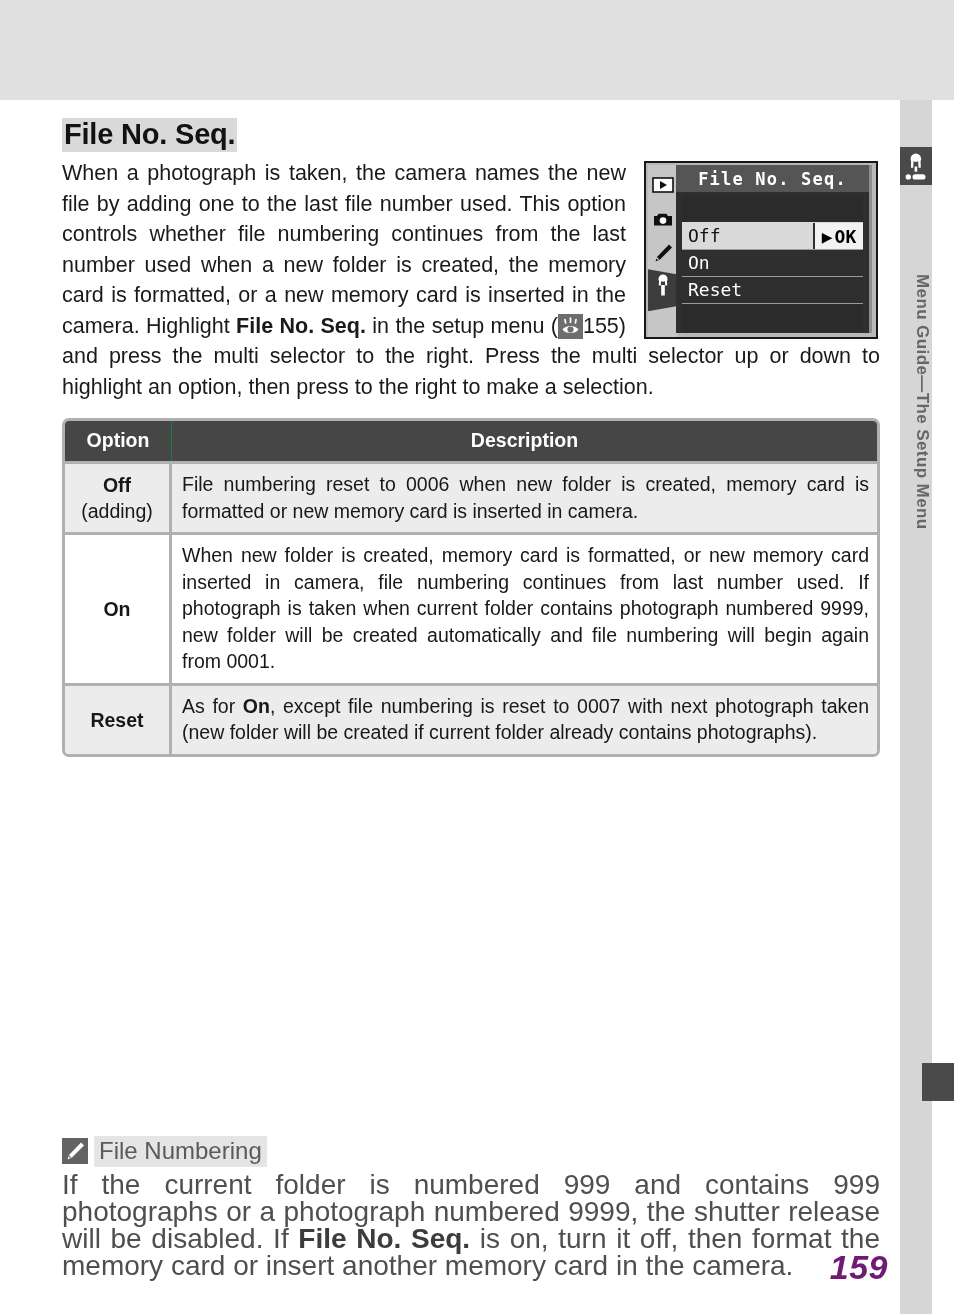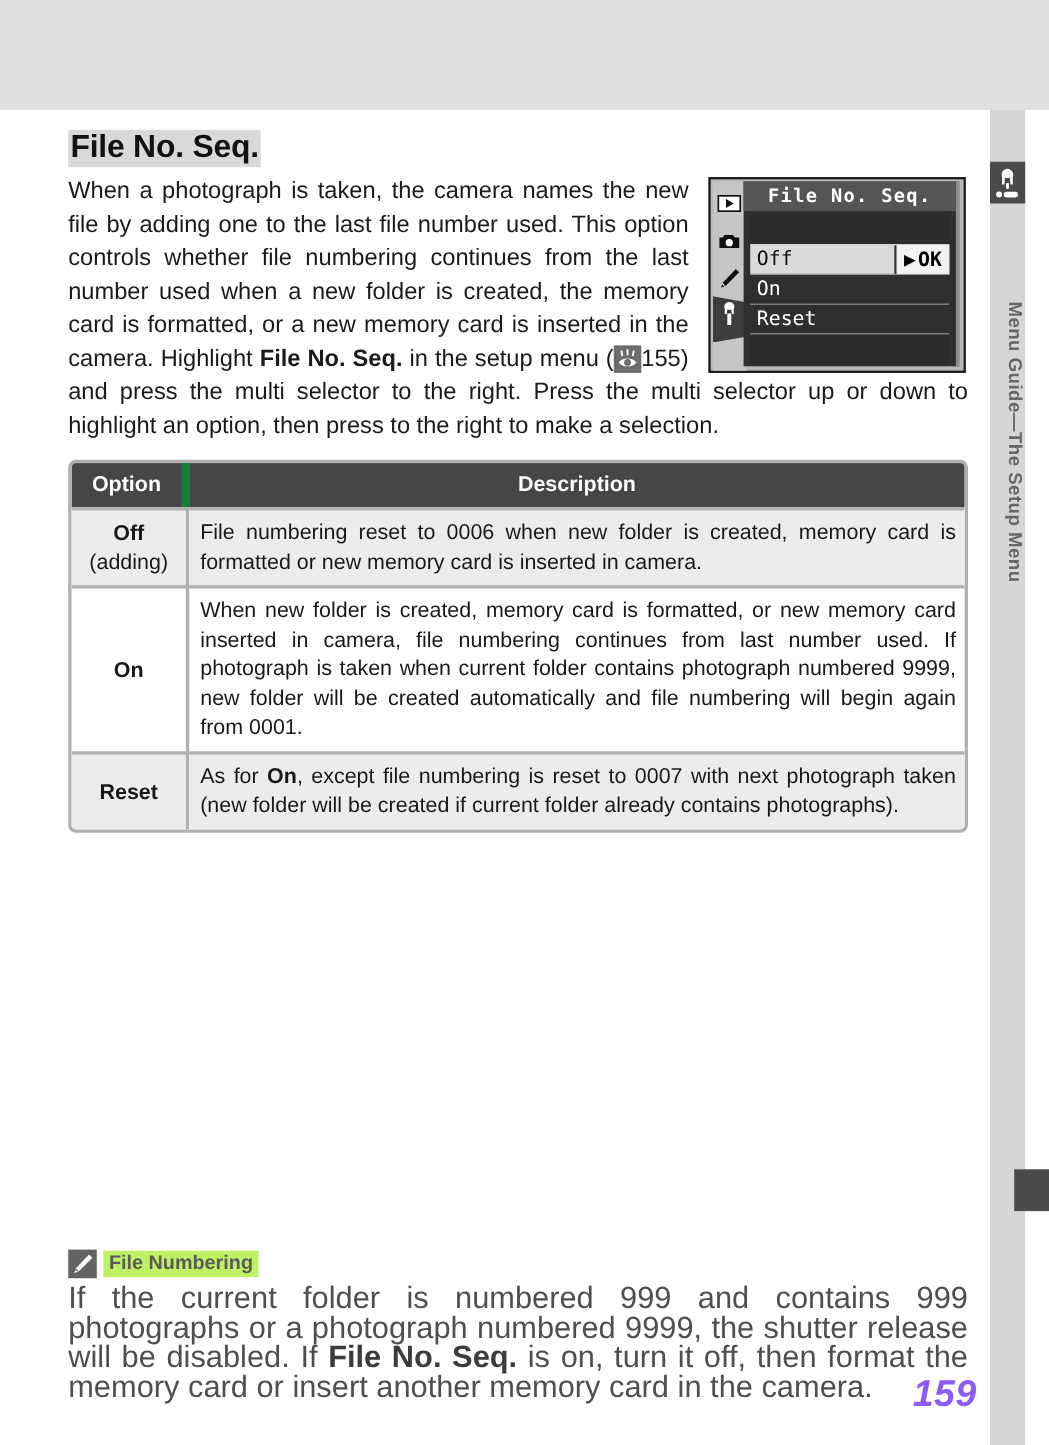--- a/index.html
+++ b/index.html
@@ -212,21 +212,21 @@
     background: #ffffff;
   }
   .opt-table th {
     background: #464646;
     color: #ffffff;
     font-size: 19.5px;
     font-weight: bold;
     padding: 8px 0 9px 0;
     text-align: center;
   }
-  .opt-table th.c1 { width: 96px; border-right: 7px solid #15803d; margin-top: 28px; }
+  .opt-table th.c1 { width: 96px; border-right: 1px solid #15803d; margin-top: 28px; }
   .opt-table td {
     font-size: 19.5px;
     line-height: 26.5px;
     vertical-align: middle;
     padding: 7px 8px 8px 10px;
     border-top: 3px solid #b0b0b0;
     color: #181818;
   }
   .opt-table td.c1 {
     width: 96px;
@@ -252,24 +252,24 @@
     align-items: center;
     gap: 0px;
   }
   .note-icon {
     width: 26px; height: 26px;
     background: #636363;
     display:flex; align-items:center; justify-content:center;
     flex: 0 0 auto;
   }
   .note-title {
-    font-size: 18px;
-    font-weight: bold;
+    font-size: 24px;
+    font-weight: normal;
     color: #5a5a5a;
-    background: #bef264;
+    background: #e5e5e5;
     padding: 1px 5px 2px 5px;
     margin-left: 6px;
     line-height: 1.15;
   }
   .note-body {
     margin-top: 4px;
     font-size: 28px;
     line-height: 27px;
     color: #4f4f4f;
     text-align: justify;
@@ -277,21 +277,21 @@
   }
   .note-body b { font-weight: bold; color: #3c3c3c; }
 
   
   .page-no {
     position: absolute;
     right: 66px; top: 1248px;
     font-size: 34px;
     font-style: italic;
     font-weight: bold;
-    color: #8b5cf6;
+    color: #701a75;
     letter-spacing: 0.5px;
   }
 </style>
 </head>
 <body>
 
 <div class="top-band"></div>
 
 <div class="side-rail"></div>
 <div class="side-icon">

